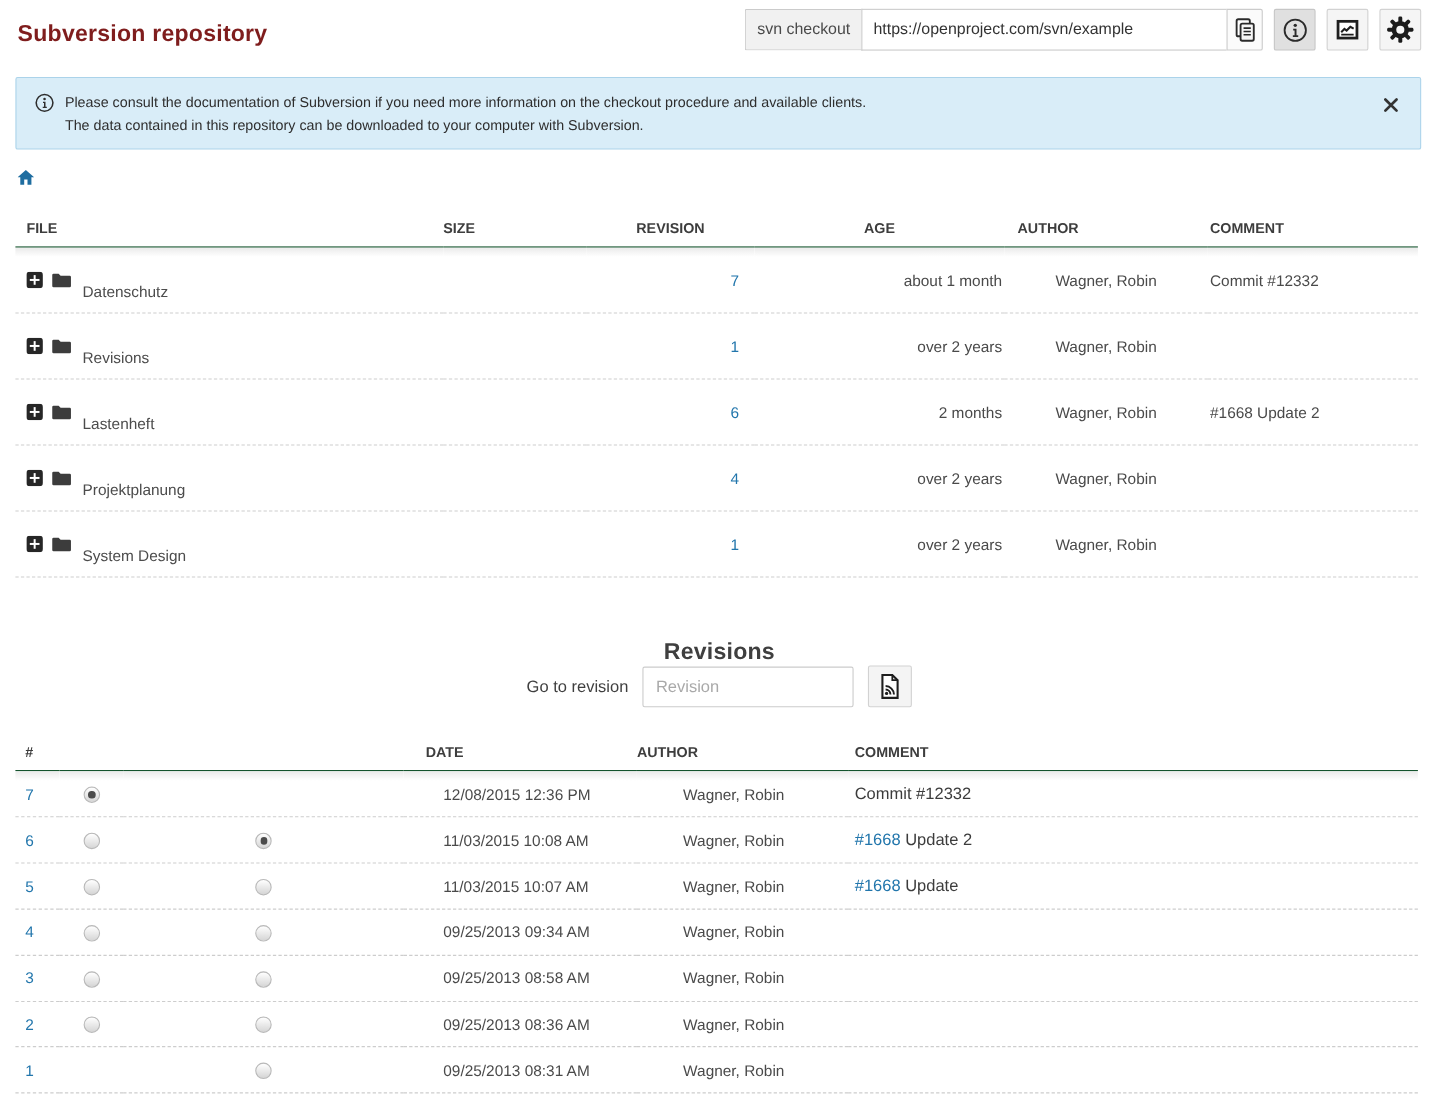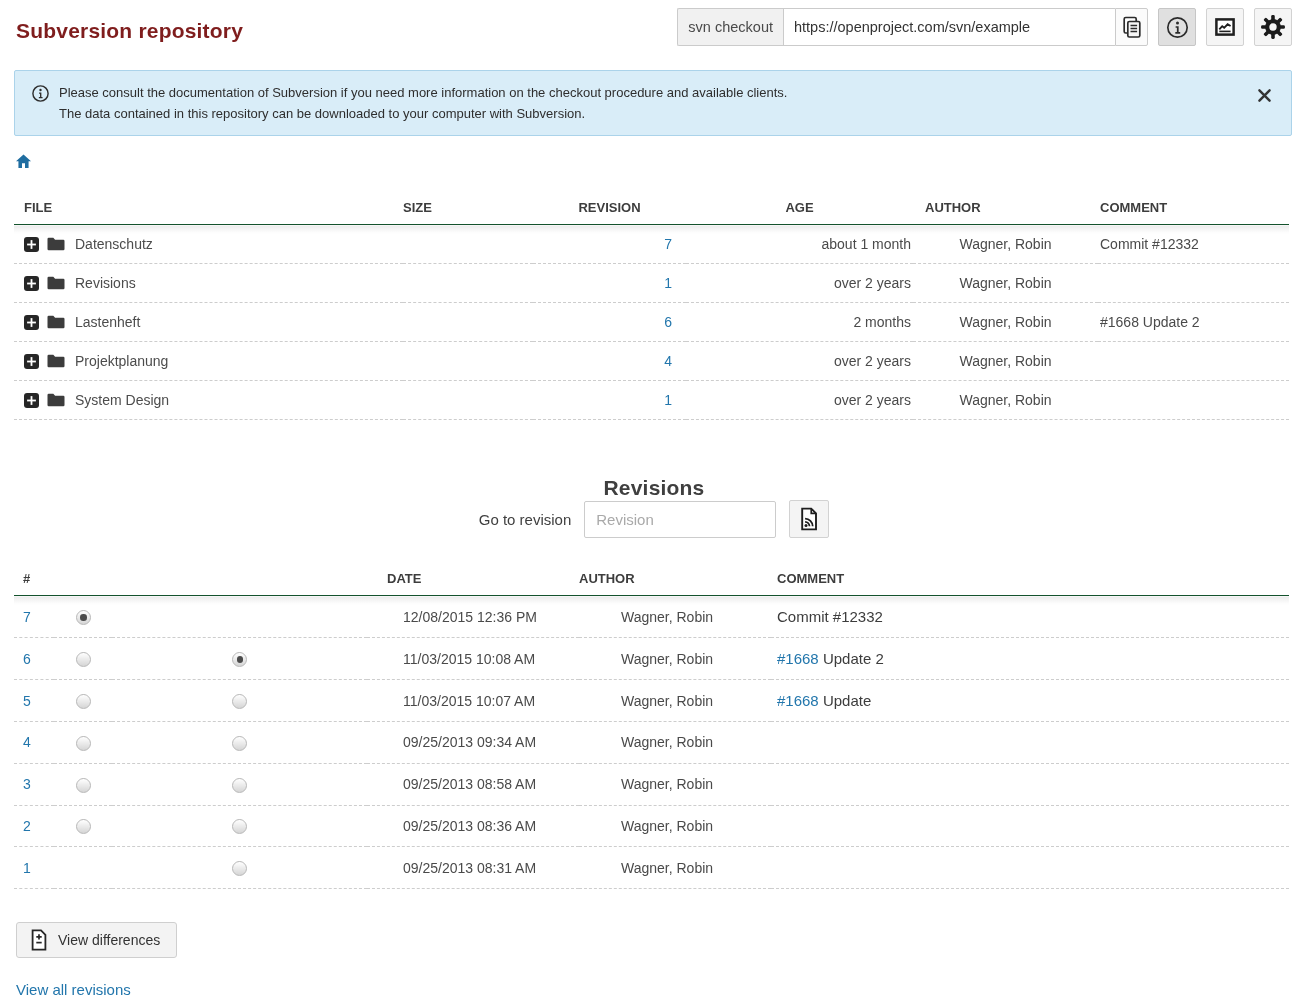--- a/index.html
+++ b/index.html
@@ -67,21 +67,21 @@
   .files-table th.c-file { padding-left:10px; }
   .files-table th.c-rev, .files-table th.c-age { text-align:center; }
   .files-table th.c-author { padding-left:12px; }
   .files-table td.c-rev { text-align:right; padding-right:14px; }
   .files-table td.c-age { text-align:right; padding-right:2px; }
   .files-table td.c-author { text-align:center; }
   .files-table td.c-comment, .files-table th.c-comment { padding-left:2px; }
   .file-cell { display:flex; align-items:center; padding-left:10px; }
   .file-cell .plus { margin-right:8px; flex:0 0 auto; cursor:pointer; display:inline-flex; }
   .file-cell .folder { margin-right:10px; flex:0 0 auto; display:inline-flex; }
-  .file-name { color:#4c4c4c; }
+  .file-name { color:#4c4c4c;margin-top:21px; }
 
   
   .rev-header { display:flex; justify-content:space-between; align-items:center; margin:56px 11px 0 16px;flex-direction:column; }
   .rev-title { font-size:21px; font-weight:bold; color:#3f3f3f; margin:0; letter-spacing:.2px; }
   .goto-group { display:flex; align-items:center; }
   .goto-label { font-size:15px; color:#3f3f3f; margin-right:13px; }
   .goto-input {
     width:192px; height:37px; border:1px solid #cccccc; border-radius:2px; padding:0 11px;
     font-size:15px; color:#333; font-family:"Liberation Sans",sans-serif; outline:none;
   }

